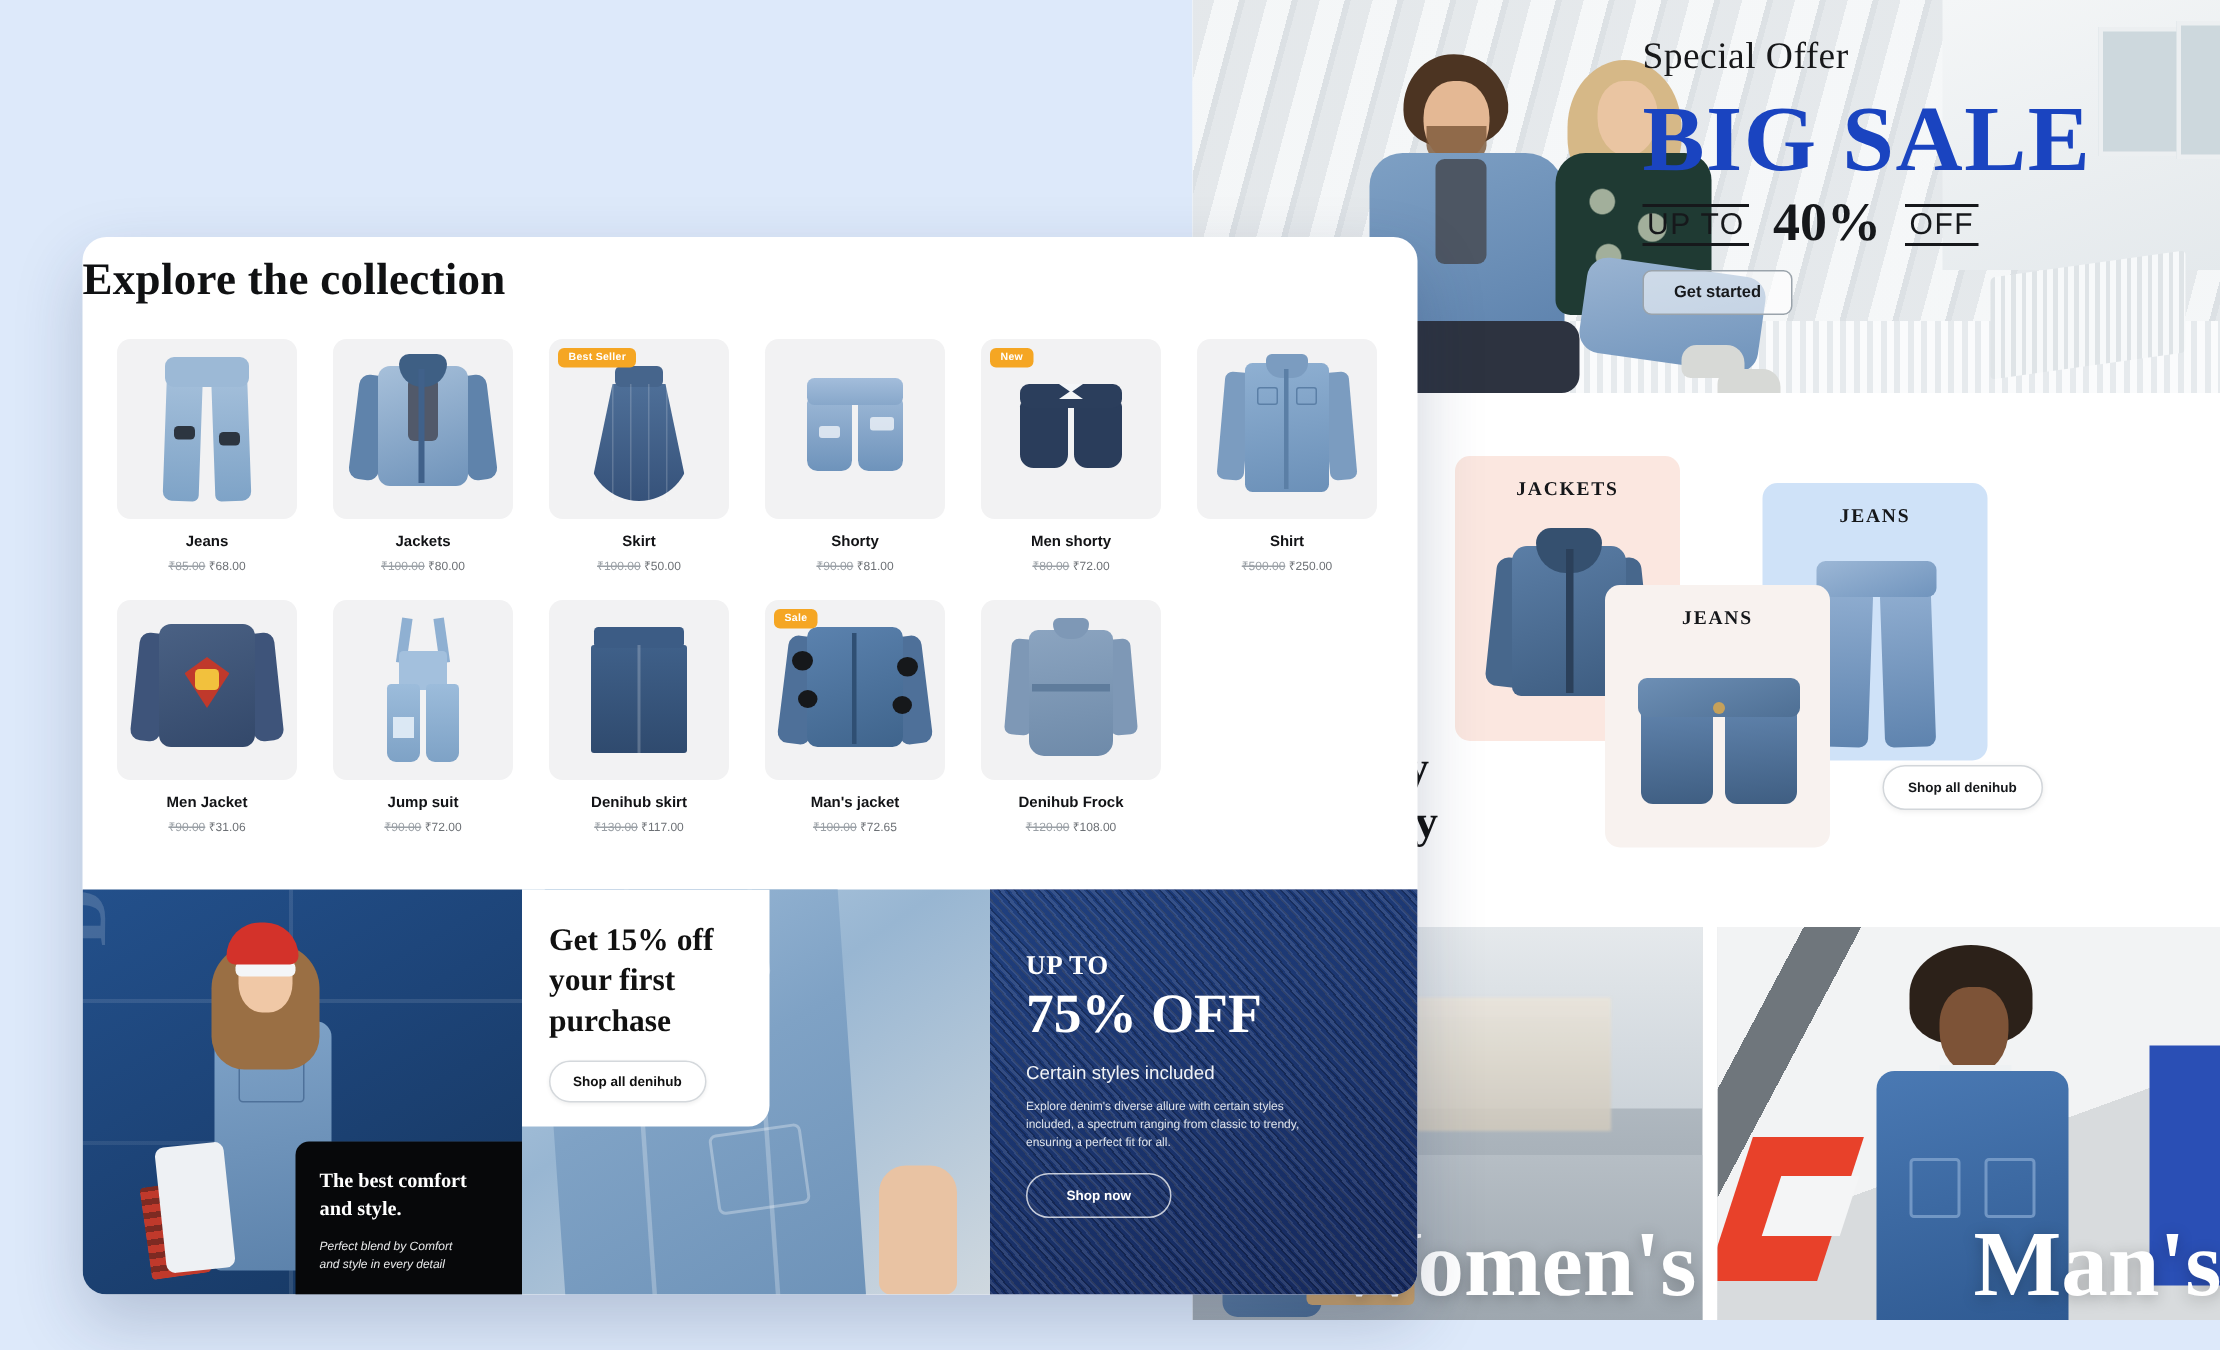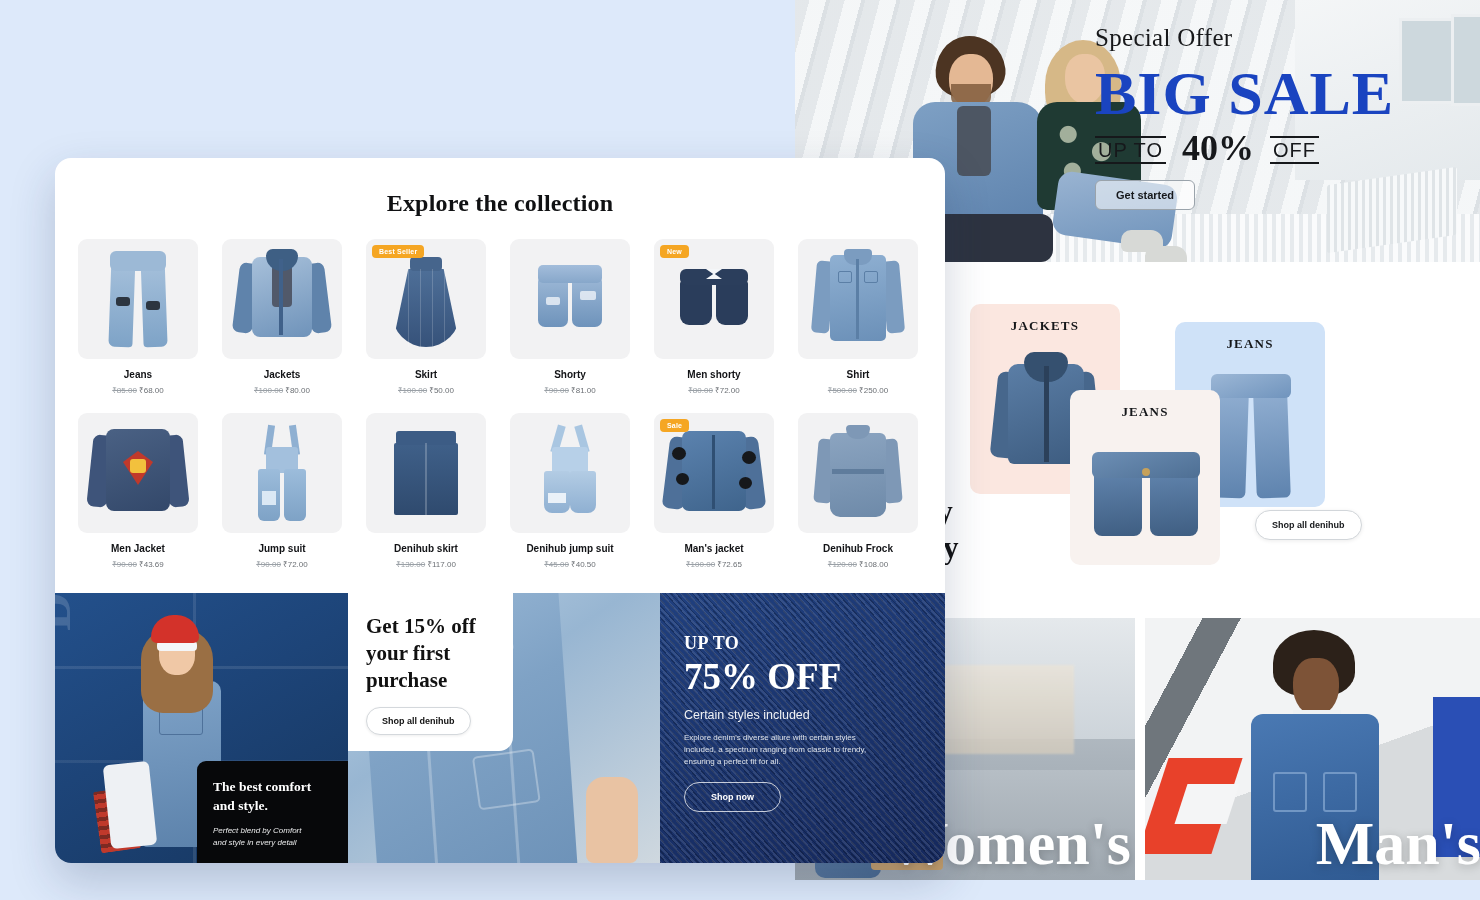--- a/index.html
+++ b/index.html
@@ -204,23 +204,23 @@
   .m-pocket { position:absolute; width:34px; height:40px; border:2px solid #7fa3cd;
     border-radius:3px; opacity:.8;}
 
   
   #front-card {
     position:absolute; left:55px; top:158px; width:890px; height:705px;
     background:#ffffff; border-radius:16px; overflow:hidden;
     box-shadow: 0 18px 45px rgba(30,50,90,.22);
   }
   .collection-title {
-    text-align:center; margin-top: 32px;
+    margin-top: 12px;
     font-family:"Liberation Serif", serif; font-weight:700;
-    font-size: 24px; color:#101113; letter-spacing:.2px;
+    font-size: 30px; color:#101113; letter-spacing:.2px;
   }
   .grid {
     margin: 22px auto 0; width: 844px;
     display:grid; grid-template-columns: repeat(6, 1fr); gap: 18px 20px;
   }
   .p-card { width: 120px; }
   .p-thumb {
     position:relative; width:120px; height:120px; background:#f2f2f3;
     border-radius:9px; overflow:hidden;
   }
@@ -604,21 +604,21 @@
         <div class="p-thumb">
           <div class="it sil-mjacket">
             <div class="sl2"></div>
             <div class="sr2"></div>
             <div class="b"></div>
             <div class="art"></div>
             <div class="art2"></div>
           </div>
         </div>
         <div class="p-name">Men Jacket</div>
-        <div class="p-price"><s>₹90.00</s> <span>₹43.69</span></div>
+        <div class="p-price"><s>₹90.00</s> <span>₹31.06</span></div>
       </div>
       <div class="p-card">
         <div class="p-thumb">
           <div class="it sil-jump">
             <div class="strapL"></div>
             <div class="strapR"></div>
             <div class="bib"></div>
             <div class="l"></div>
             <div class="r"></div>
             <div class="patch"></div>
@@ -630,34 +630,20 @@
       <div class="p-card">
         <div class="p-thumb">
           <div class="it sil-dskirt">
             <div class="s"></div>
             <div class="w"></div>
             <div class="seam"></div>
           </div>
         </div>
         <div class="p-name">Denihub skirt</div>
         <div class="p-price"><s>₹130.00</s> <span>₹117.00</span></div>
-      </div>
-      <div class="p-card">
-        <div class="p-thumb">
-          <div class="it sil-djump">
-            <div class="strapL"></div>
-            <div class="strapR"></div>
-            <div class="bib"></div>
-            <div class="l"></div>
-            <div class="r"></div>
-            <div class="rip"></div>
-          </div>
-        </div>
-        <div class="p-name">Denihub jump suit</div>
-        <div class="p-price"><s>₹45.00</s> <span>₹40.50</span></div>
       </div>
       <div class="p-card">
         <div class="p-thumb">
           <span class="p-badge">Sale</span>
           <div class="it sil-msjacket">
             <div class="sl"></div>
             <div class="sr"></div>
             <div class="b"></div>
             <div class="pl"></div>
             <div class="f1"></div>

